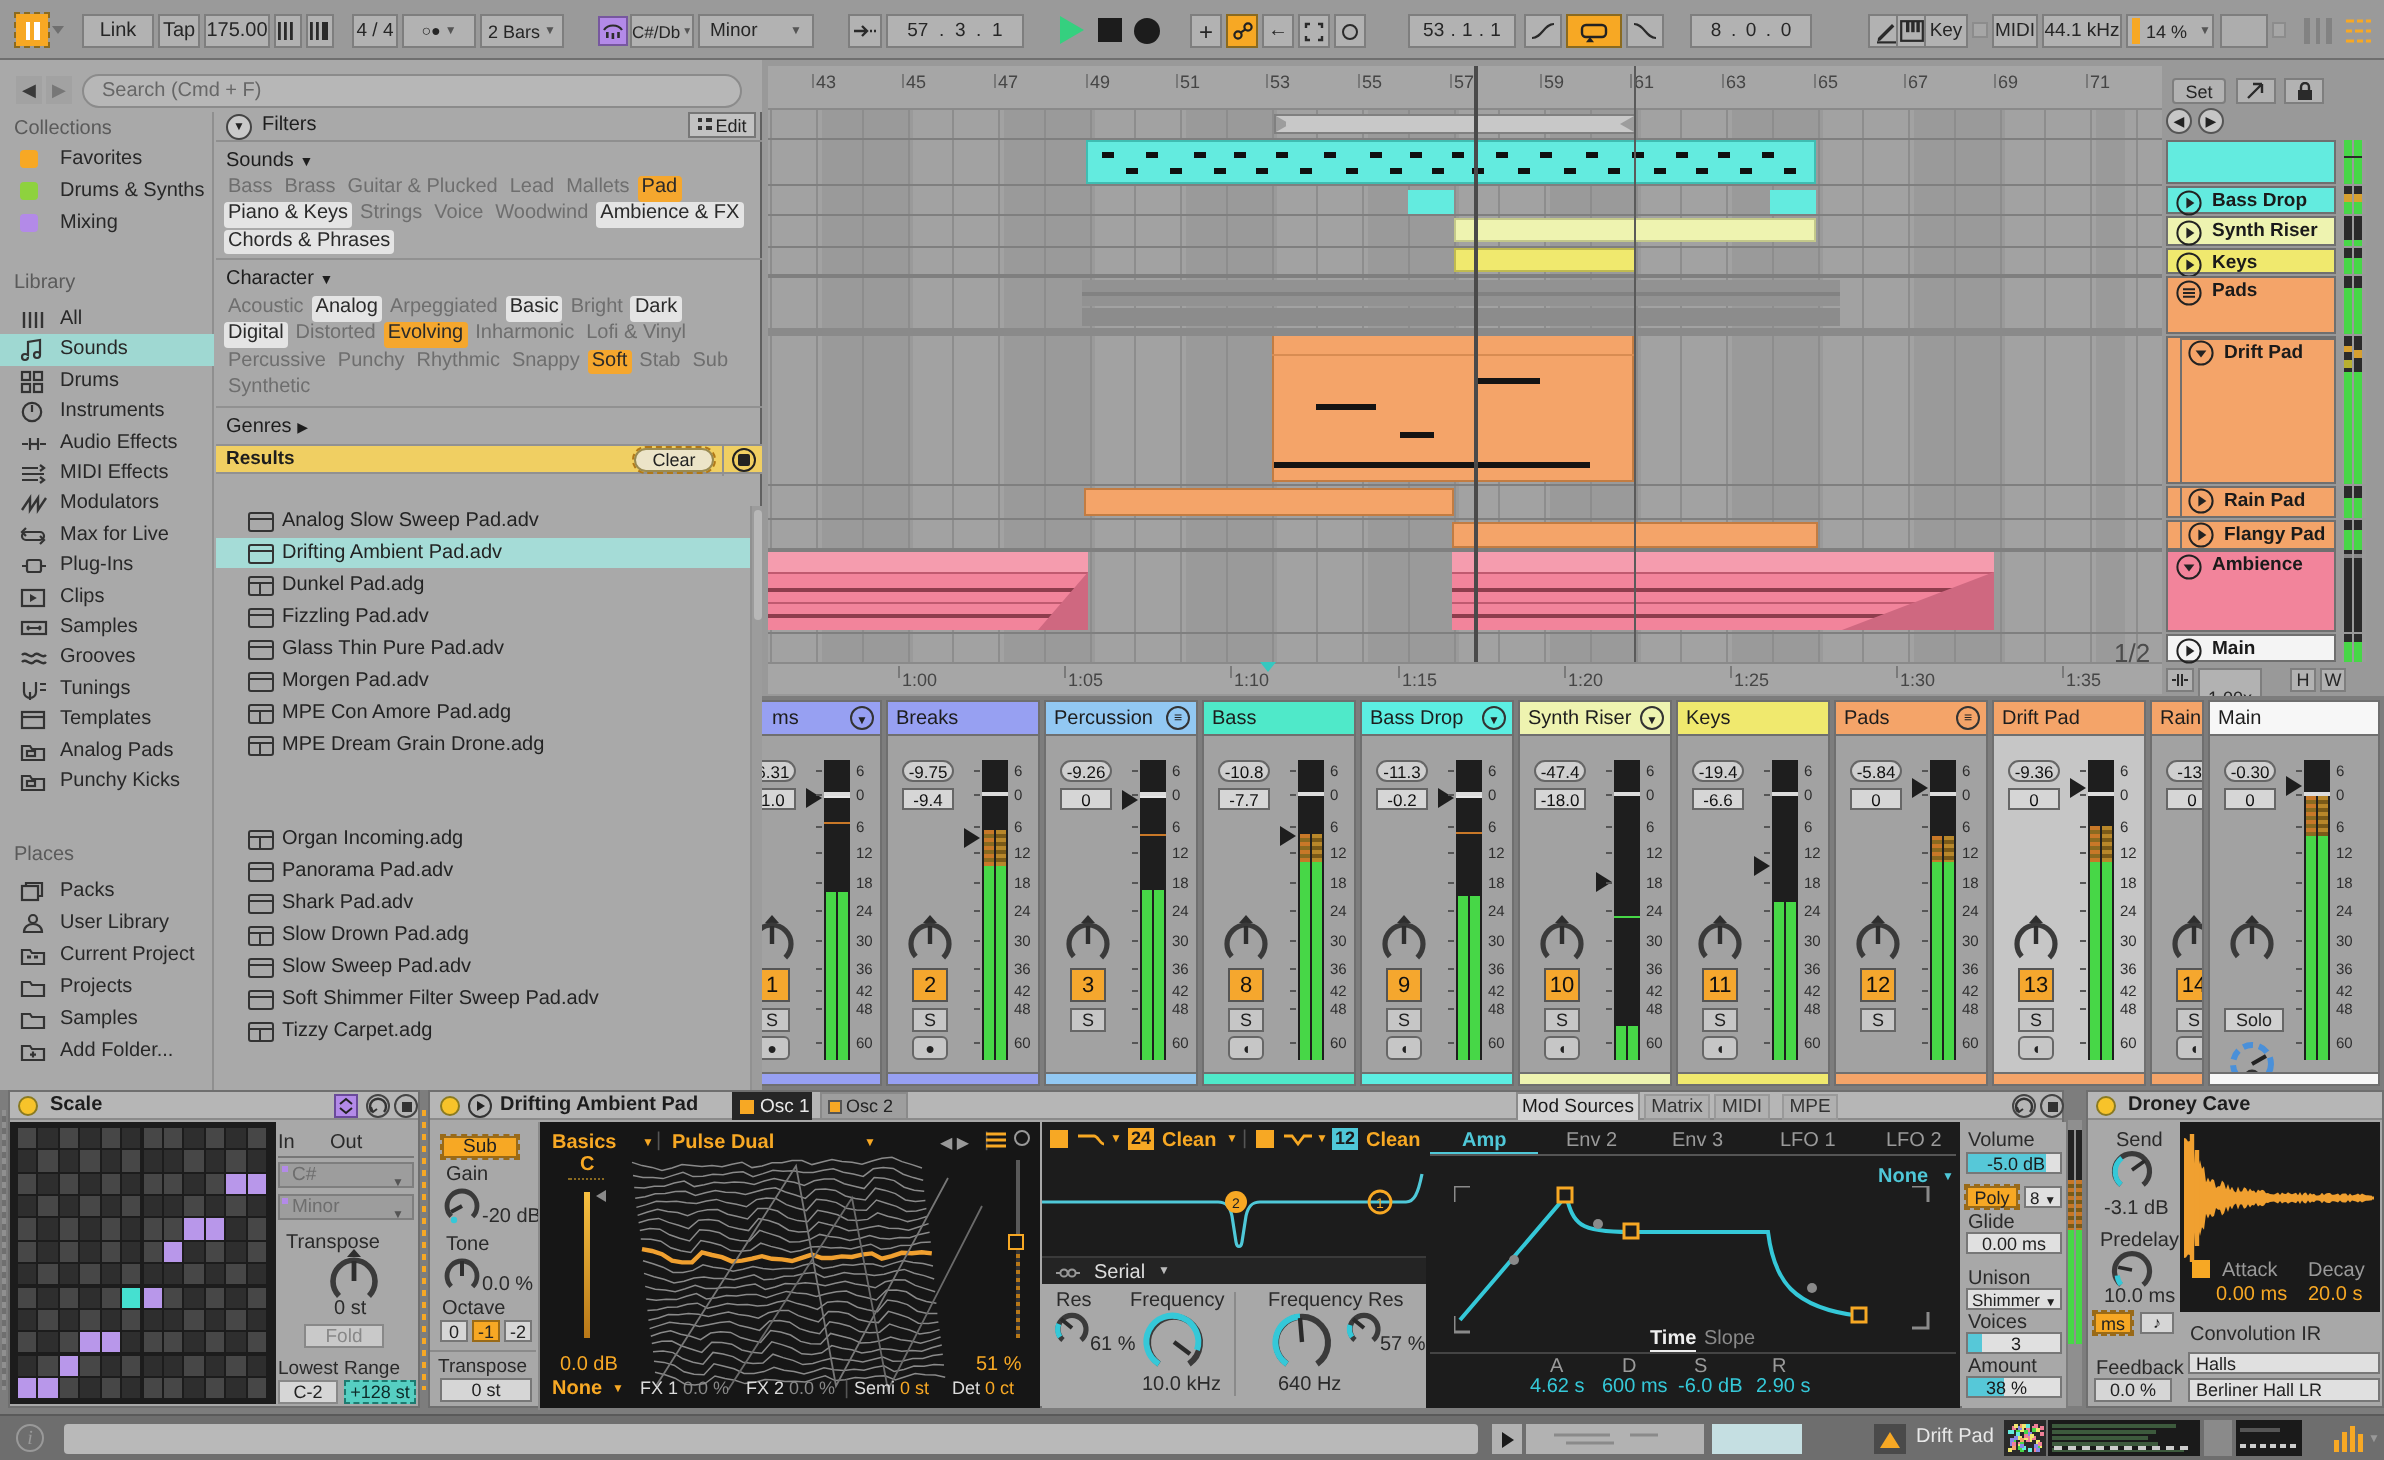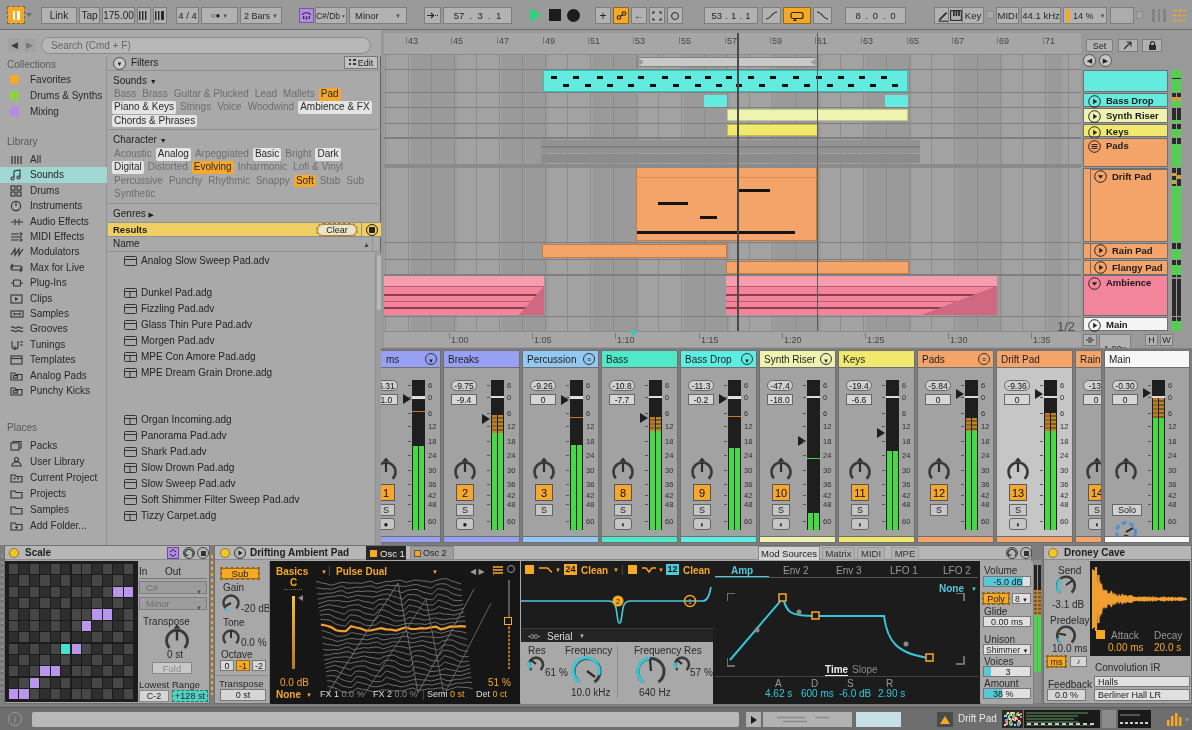--- a/index.html
+++ b/index.html
@@ -400,31 +400,33 @@
 <div class="a" style="left:0;top:147px;width:273px;border-top:1px solid #919191"></div>
 <div class="a" style="left:5px;top:152px;color:#1d1d1d">Genres <span style="font-size:7px">▶</span></div>
 <div class="a" style="left:0;top:166px;width:273px;height:15px;background:#f0cf62;border-top:1px solid #919191;border-bottom:1px solid #919191">
         <div class="a" style="left:5px;top:1px;color:#1d1d1d;font-weight:bold;font-size:9.5px">Results</div>
         <div class="a" style="left:209px;top:1px;width:40px;height:12px;background:#ece4c8;border:1px solid #9a8a50;border-radius:7px;outline:1px dashed #b07818;text-align:center;line-height:11px;font-size:9px;color:#222">Clear</div>
         <div class="a" style="left:253px;top:0;width:1px;height:15px;background:#919191"></div>
         <div class="a" style="left:258px;top:1px;width:12px;height:12px;border:1.2px solid #222;border-radius:50%;display:flex;align-items:center;justify-content:center">
           <div style="width:6px;height:6px;background:#222;border-radius:1px"></div>
         </div>
       </div>
-<div class="a" style="left:0;top:182px;width:273px;height:14px;border-bottom:1px solid #919191">
-        <div class="a" style="left:5px;top:0px;color:#1d1d1d">Name</div>
-        <div class="a" style="left:255px;top:3px;font-size:7px;color:#444">▲</div>
-        <div class="a" style="left:264px;top:0;width:1px;height:14px;background:#919191"></div>
-      </div>
 <div class="li" style="top:197px;width:268px;height:15px">
         <svg class="a" style="left:16px;top:3px" width="13" height="10" viewBox="0 0 13 10">
           <rect x="0.5" y="0.5" width="12" height="9" rx="1" fill="none" stroke="#333" stroke-width="1"></rect>
           <path d="M1 3.5h11" stroke="#333" stroke-width="1"></path>
         </svg>
         <span style="left:33px">Analog Slow Sweep Pad.adv</span>
+      </div>
+<div class="li" style="top:213px;background:#a5dcd7;width:268px;height:15px">
+        <svg class="a" style="left:16px;top:3px" width="13" height="10" viewBox="0 0 13 10">
+          <rect x="0.5" y="0.5" width="12" height="9" rx="1" fill="none" stroke="#333" stroke-width="1"></rect>
+          <path d="M1 3.5h11" stroke="#333" stroke-width="1"></path>
+        </svg>
+        <span style="left:33px">Drifting Ambient Pad.adv</span>
       </div>
 <div class="li" style="top:229px;width:268px;height:15px">
         <svg class="a" style="left:16px;top:3px" width="13" height="10" viewBox="0 0 13 10">
           <rect x="0.5" y="0.5" width="12" height="9" rx="1" fill="none" stroke="#333" stroke-width="1"></rect>
           <path d="M1 3.5h11M6 3.5V9" stroke="#333" stroke-width="1"></path>
         </svg>
         <span style="left:33px">Dunkel Pad.adg</span>
       </div>
 <div class="li" style="top:245px;width:268px;height:15px">
         <svg class="a" style="left:16px;top:3px" width="13" height="10" viewBox="0 0 13 10">

